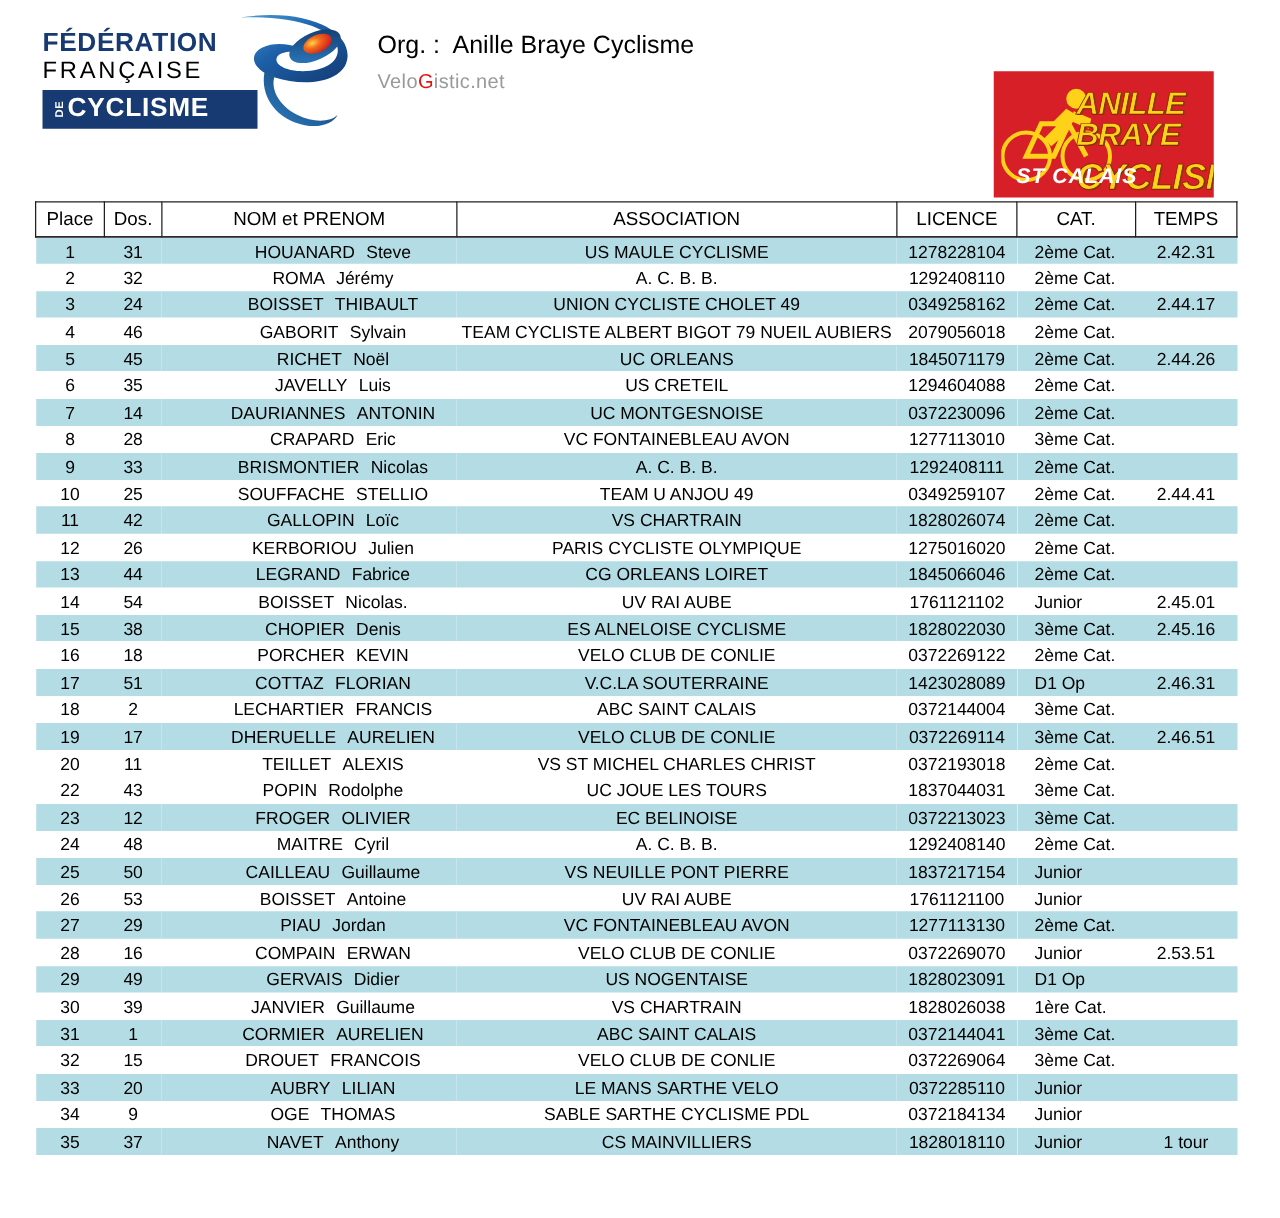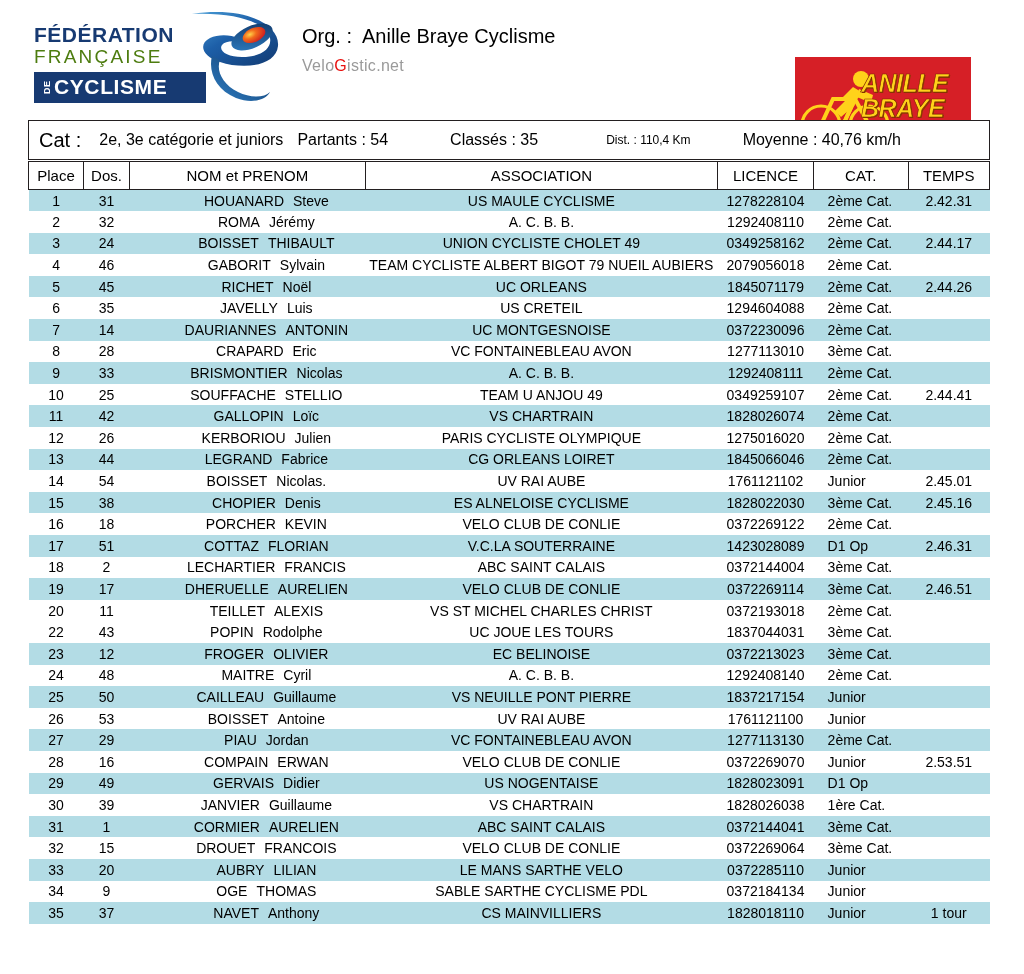--- a/index.html
+++ b/index.html
@@ -20,21 +20,21 @@
   #ffc-logo {
     position: absolute; left: 24px; top: 12px;
     width: 268px; height: 96px;
   }
   #ffc-logo .ffc-text { position: absolute; left: 10px; top: 12px; width: 172px; }
   #ffc-logo .l1 {
     font-size: 21px; font-weight: bold; color: #173a72;
     letter-spacing: .5px; line-height: 22px;
   }
   #ffc-logo .l2 {
-    font-size: 19px; font-weight: normal; color: #4d7c0f;
+    font-size: 19px; font-weight: normal; color: #000000;
     letter-spacing: 2.2px; line-height: 22px;
   }
   #ffc-logo .l3wrap {
     margin-top: 4px; background: #173a72; color: #fff;
     padding: 3px 8px 4px 6px; display: inline-block;
     position: relative; width: 172px;
   }
   #ffc-logo .de {
     font-size: 9px; font-weight: bold; display: inline-block;
     transform: rotate(-90deg); transform-origin: center;
@@ -197,28 +197,20 @@
         </g>
       </svg>
       <div class="cl-text">
         <div class="cl1">ANILLE BRAYE</div>
         <div class="cl2">CYCLISME</div>
       </div>
       <div class="cl3">ST CALAIS</div>
     </div>
   </div>
 
-  <div id="info-bar">
-    <span class="cell ib-cat">Cat :</span>
-    <span class="cell ib-catval">2e, 3e catégorie et juniors</span>
-    <span class="cell ib-part">Partants : 54</span>
-    <span class="cell ib-class">Classés : 35</span>
-    <span class="cell ib-dist">Dist. : 110,4 Km</span>
-    <span class="cell ib-moy">Moyenne : 40,76 km/h</span>
-  </div>
 
   <table id="results">
     <thead>
       <tr>
         <th class="c-place">Place</th>
         <th class="c-dos">Dos.</th>
         <th class="c-nom" style="padding-left:0 !important;text-align:center;">NOM et PRENOM</th>
         <th class="c-assoc">ASSOCIATION</th>
         <th class="c-licence">LICENCE</th>
         <th class="c-cat" style="padding-left:0 !important;text-align:center;">CAT.</th>

